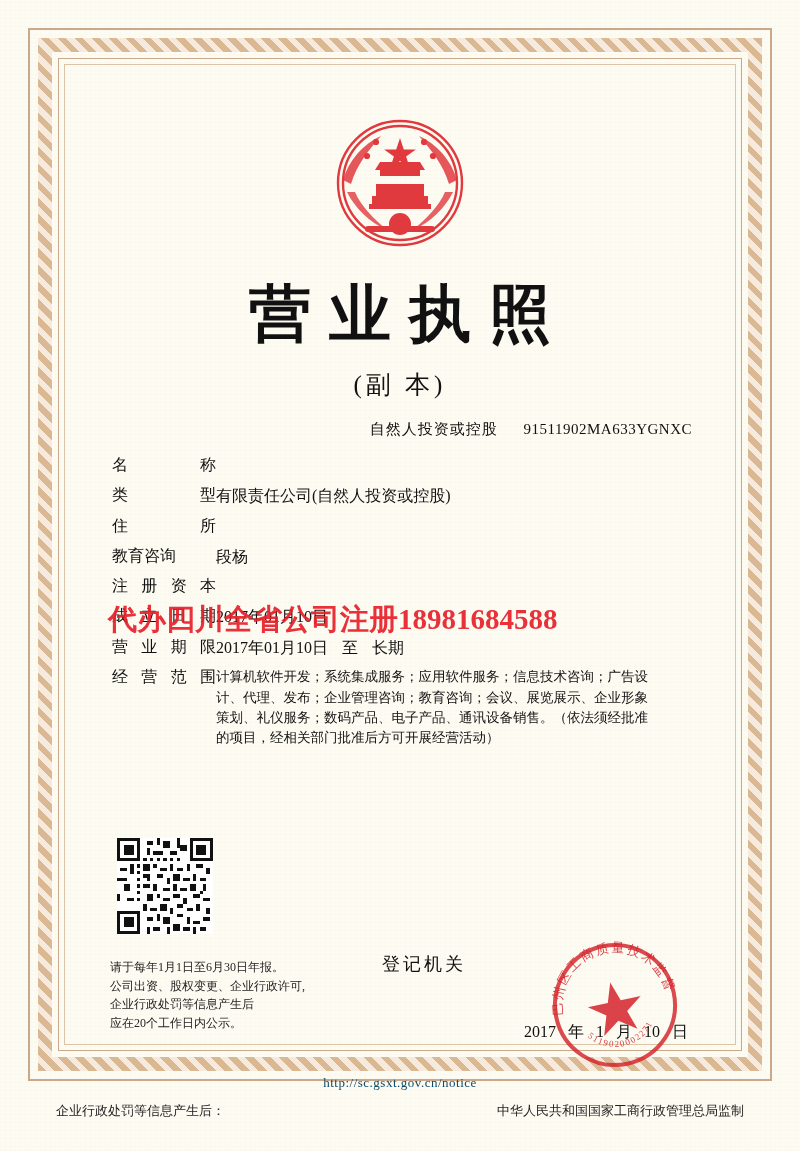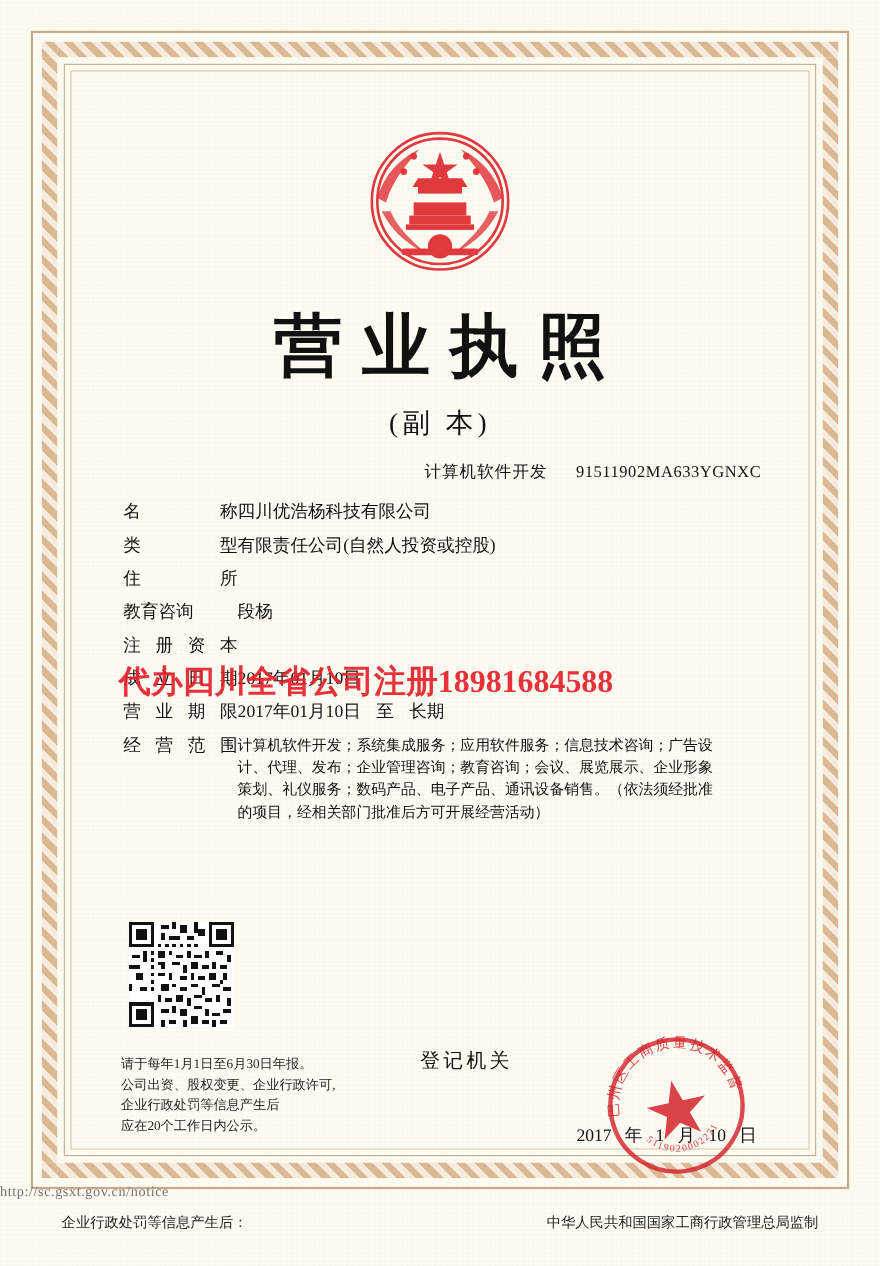--- a/index.html
+++ b/index.html
@@ -216,22 +216,23 @@
     height: 150px;
     transform: rotate(-12deg);
   }
 
   
   .url-strip {
     position: absolute;
     left: 0;
     right: 0;
     top: 1075px;
+    text-align: center;
     font-size: 13px;
-    color: #737373;
+    color: #0c4a6e;
     letter-spacing: .5px;
   }
 
   
   .bottom-left {
     position: absolute;
     left: 56px;
     top: 1102px;
     font-size: 13px;
     color: #222;
@@ -283,32 +284,31 @@
         <circle cx="42" cy="48" r="3.1"></circle>
         <circle cx="108" cy="48" r="3.1"></circle>
       </g>
     </svg>
   </div>
 
   <div class="title">营业执照</div>
   <div class="subtitle">(副 本)</div>
 
   <div class="credit-row">
-    <span class="credit-label">计算机软件开发</span>
+    <span class="credit-label">自然人投资或控股</span>
     <span class="credit-value">91511902MA633YGNXC</span>
   </div>
 
   <div class="fields">
 
     <div class="field">
       <div class="field-label spread">
         <span>名</span>
         <span>称</span>
       </div>
-      <div class="field-value">四川优浩杨科技有限公司</div>
     </div>
 
     <div class="field">
       <div class="field-label spread">
         <span>类</span>
         <span>型</span>
       </div>
       <div class="field-value">有限责任公司(自然人投资或控股)</div>
     </div>
 

